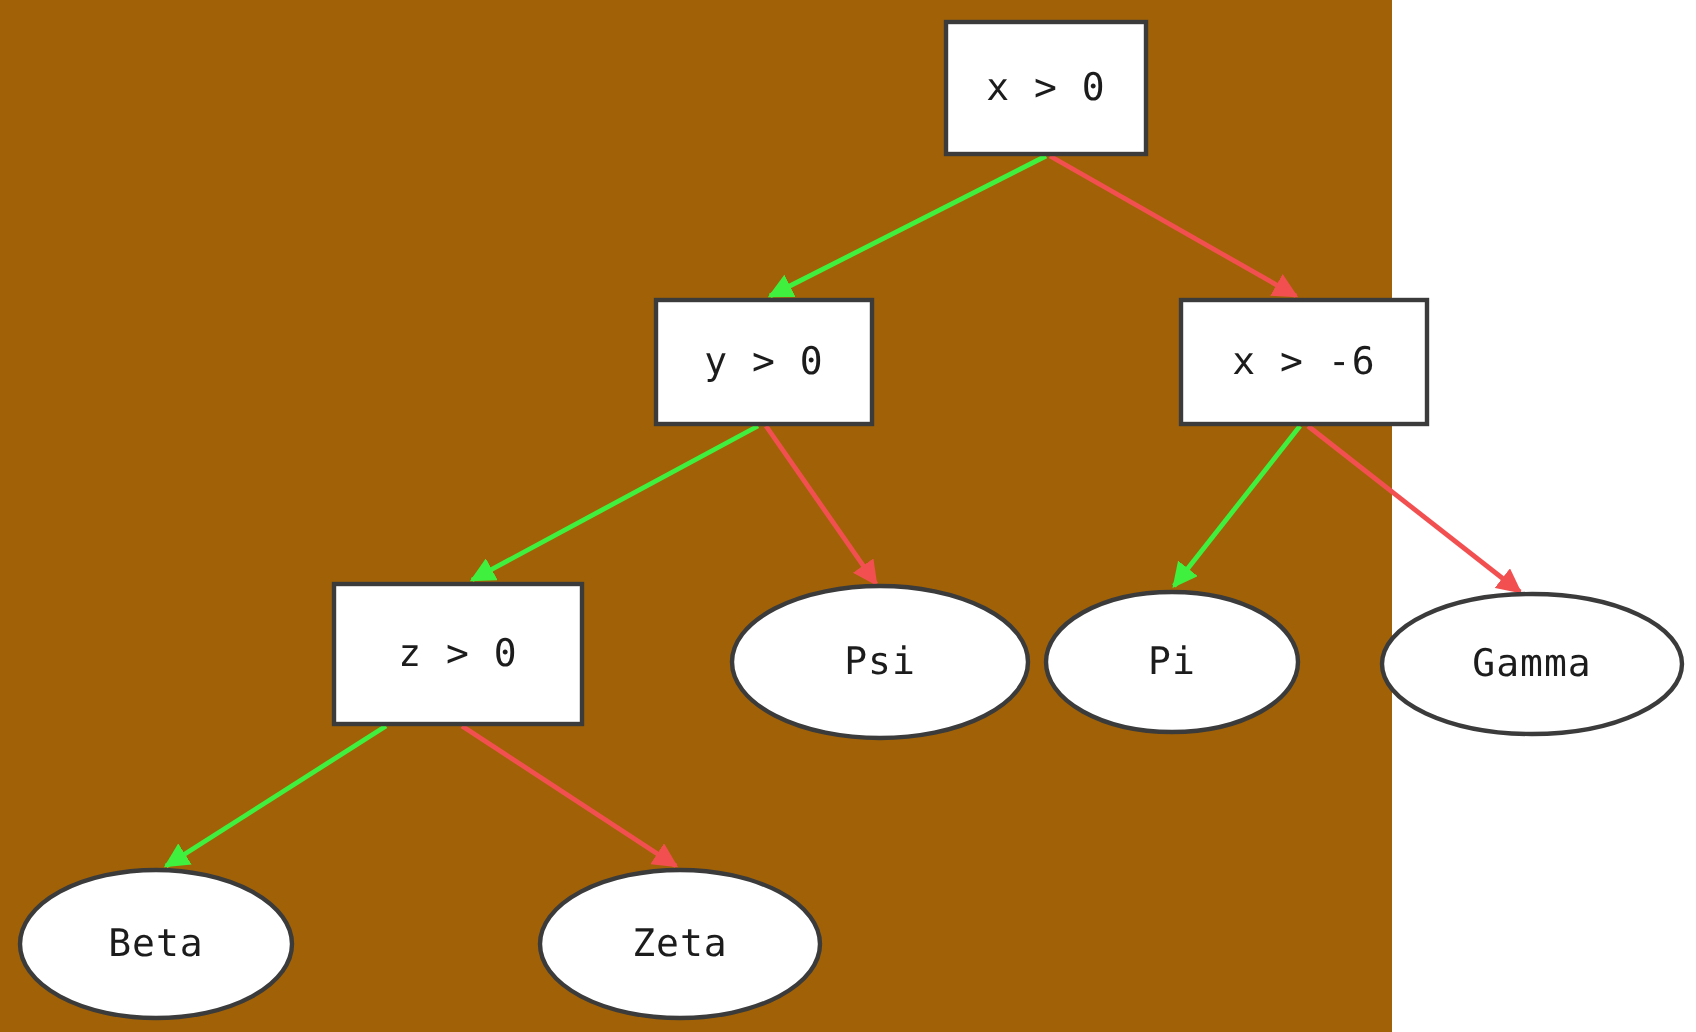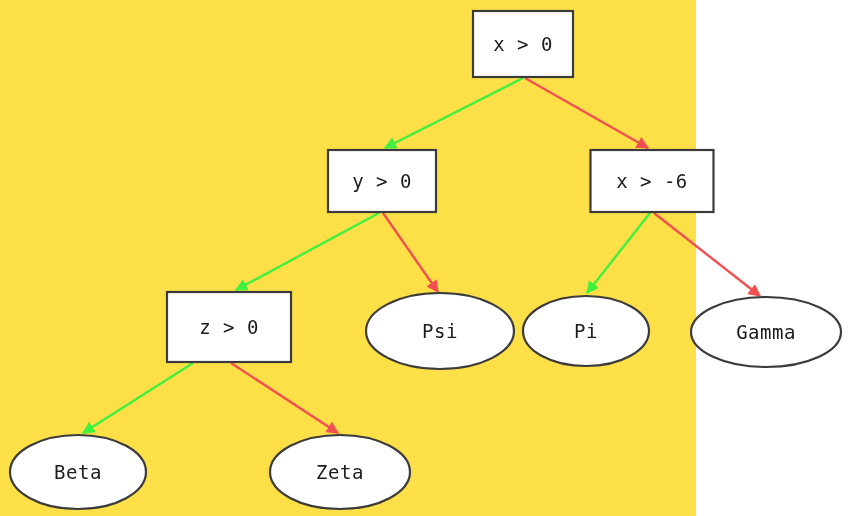--- a/index.html
+++ b/index.html
@@ -10,21 +10,21 @@
   body {
     width: 848px;
     height: 516px;
     font-family: "DejaVu Sans Mono", monospace;
     overflow: hidden;
   }
   #diagram-root {
     position: relative;
     width: 696px;
     height: 516px;
-    background: #fde047;
+    background: #a16207;
   }
   svg.tree-canvas {
     position: absolute;
     top: 0;
     left: 0;
     width: 848px;
     height: 516px;
     display: block;
   }
   .node-box {

